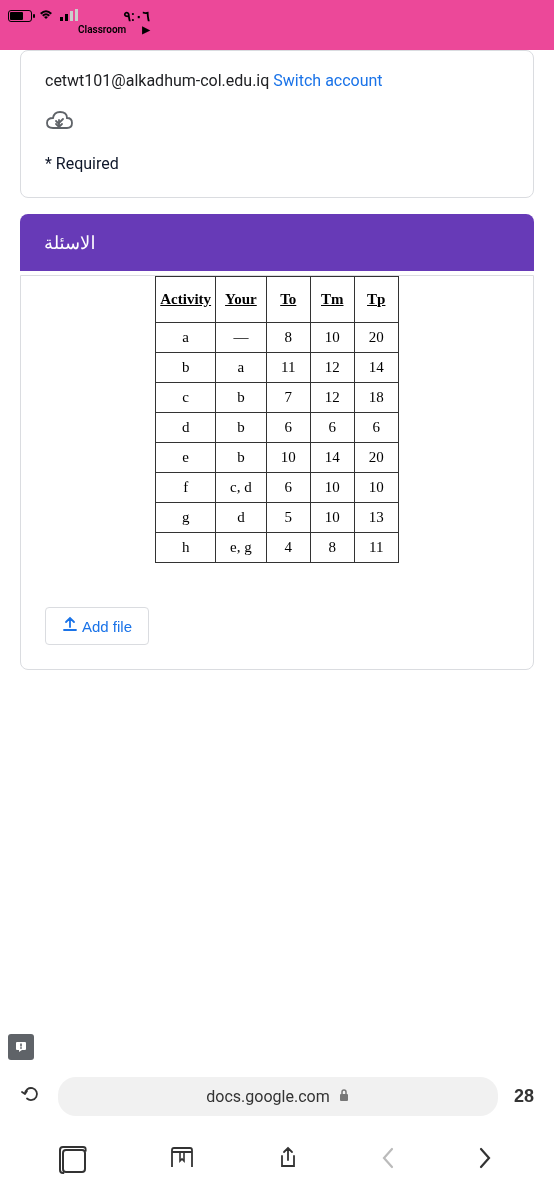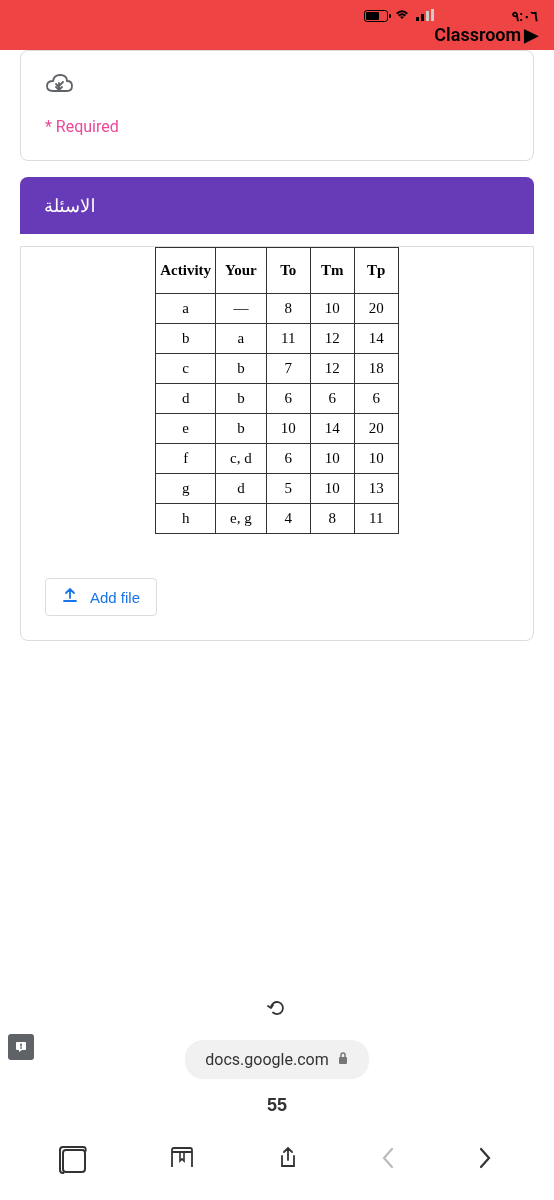--- a/index.html
+++ b/index.html
@@ -7,41 +7,41 @@
       font-family: -apple-system, BlinkMacSystemFont, 'Segoe UI', Roboto, Arial, sans-serif;
       background: #f0f0f0;
       width: 554px;
       height: 1200px;
       display: flex;
       flex-direction: column;
     }
     .status-bar {
       height: 50px;
       display: flex;
-      justify-content: flex-end;
+      justify-content: flex-start;
       align-items: flex-start;
-      padding: 8px 16px 0;
-      background: #ef4444;
+      padding: 8px 8px 0;
+      background: #ec4899;
     }
     .status-left {
       display: flex;
       align-items: center;
       gap: 6px;
     }
     .status-right {
       text-align: right;
       font-size: 14px;
       font-weight: 600;
     }
     .classroom-label {
-      font-size: 18px;
+      font-size: 10px;
       font-weight: 600;
       display: flex;
       align-items: center;
-      gap: 3px;
+      gap: 16px;
     }
     .battery {
       width: 24px;
       height: 12px;
       border: 1.5px solid #000;
       border-radius: 3px;
       position: relative;
     }
     .battery::after {
       content: '';
@@ -92,31 +92,31 @@
       margin-bottom: 18px;
       display: inline-block;
     }
     .info-text {
       font-size: 16px;
       color: #5f6368;
       line-height: 1.6;
       margin-bottom: 20px;
     }
     .required-text {
-      color: #ec4899;
+      color: #0f172a;
       font-size: 16px;
     }
     .section-header {
       background: #673ab7;
       color: #fff;
       padding: 18px 24px;
       font-size: 18px;
       font-weight: 500;
       border-radius: 8px 8px 0 0;
-      margin-bottom: 12px;
+      margin-bottom: 4px;
     }
     .question-title {
       padding: 24px 24px 20px;
       font-size: 17px;
       color: #202124;
       line-height: 1.6;
       position: relative;
     }
     .question-title .req-star {
       color: #d93025;
@@ -135,25 +135,26 @@
     th, td {
       border: 1px solid #333;
       padding: 6px 14px;
       text-align: center;
       font-size: 15px;
       font-family: Georgia, 'Times New Roman', serif;
     }
     th {
       font-weight: bold;
       padding: 14px 4px;
+      text-decoration: underline;
     }
     .add-file-btn {
       display: inline-flex;
       align-items: center;
-      gap: 12px;
+      gap: 4px;
       margin: 20px 24px 24px;
       padding: 8px 16px;
       border: 1px solid #dadce0;
       border-radius: 4px;
       color: #1a73e8;
       font-size: 15px;
       font-weight: 500;
       cursor: pointer;
       background: #fff;
     }
@@ -171,21 +172,20 @@
       justify-content: center;
       border-radius: 3px;
       font-size: 14px;
     }
     .url-bar {
       display: flex;
       align-items: center;
       padding: 14px 20px;
       background: #fff;
       gap: 16px;
-      flex-direction: column;
     }
     .reload-icon {
       font-size: 22px;
       color: #333;
     }
     .url-pill {
       flex: 1;
       background: #f1f1f1;
       border-radius: 18px;
       padding: 10px 20px;
@@ -262,20 +262,25 @@
       <span>Classroom</span>
       <span>▶</span>
     </div>
   </div>
 </div>
 
 <div class="content">
 
   <div class="card">
     <div class="account-section">
+      <div class="email-line">
+        <span>cetwt101@alkadhum-col.edu.iq</span>
+        <span> </span>
+        <span class="switch-link">Switch account</span>
+      </div>
       <span class="cloud-icon">
         <svg width="28" height="20" viewBox="0 0 28 20">
             <path d="M22 18 Q27 18 27 13 Q27 8 22 8 Q22 2 15 2 Q9 2 8 8 Q2 8 2 13 Q2 18 8 18 Z" fill="none" stroke="#5f6368" stroke-width="1.8"></path>
             <path d="M11 12 L14 9 L17 12 M14 9 L14 16" fill="none" stroke="#5f6368" stroke-width="1.8" stroke-linecap="round" transform="rotate(180 14 12.5) translate(0 -1)"></path>
             <path d="M11 11 L13.5 13.5 L18 9" fill="none" stroke="#5f6368" stroke-width="1.8" stroke-linecap="round"></path>
           </svg>
       </span>
       <p class="required-text">* Required</p>
     </div>
   </div>
@@ -384,21 +389,21 @@
   </span>
   <div class="url-pill">
     <span>docs.google.com</span>
     <span class="lock-icon">
       <svg width="12" height="14" viewBox="0 0 12 14">
           <rect x="2" y="6" width="8" height="7" rx="1" fill="#777"></rect>
           <path d="M4 6 L4 4 A2 2 0 0 1 8 4 L8 6" fill="none" stroke="#777" stroke-width="1.5"></path>
         </svg>
     </span>
   </div>
-  <span class="tab-count">55</span>
+  <span class="tab-count">28</span>
 </div>
 
 <div class="bottom-nav">
   <span class="nav-icon">
     <div class="tabs-icon"></div>
   </span>
   <span class="nav-icon">
     <svg width="26" height="22" viewBox="0 0 26 22">
         <path d="M3 20 Q3 3 3 3 Q3 1 5 1 L21 1 Q23 1 23 3 L23 20 M3 5 L23 5" fill="none" stroke="#333" stroke-width="1.8"></path>
         <path d="M11 5 L11 14 L13 12 L15 14 L15 5" fill="none" stroke="#333" stroke-width="1.6"></path>

